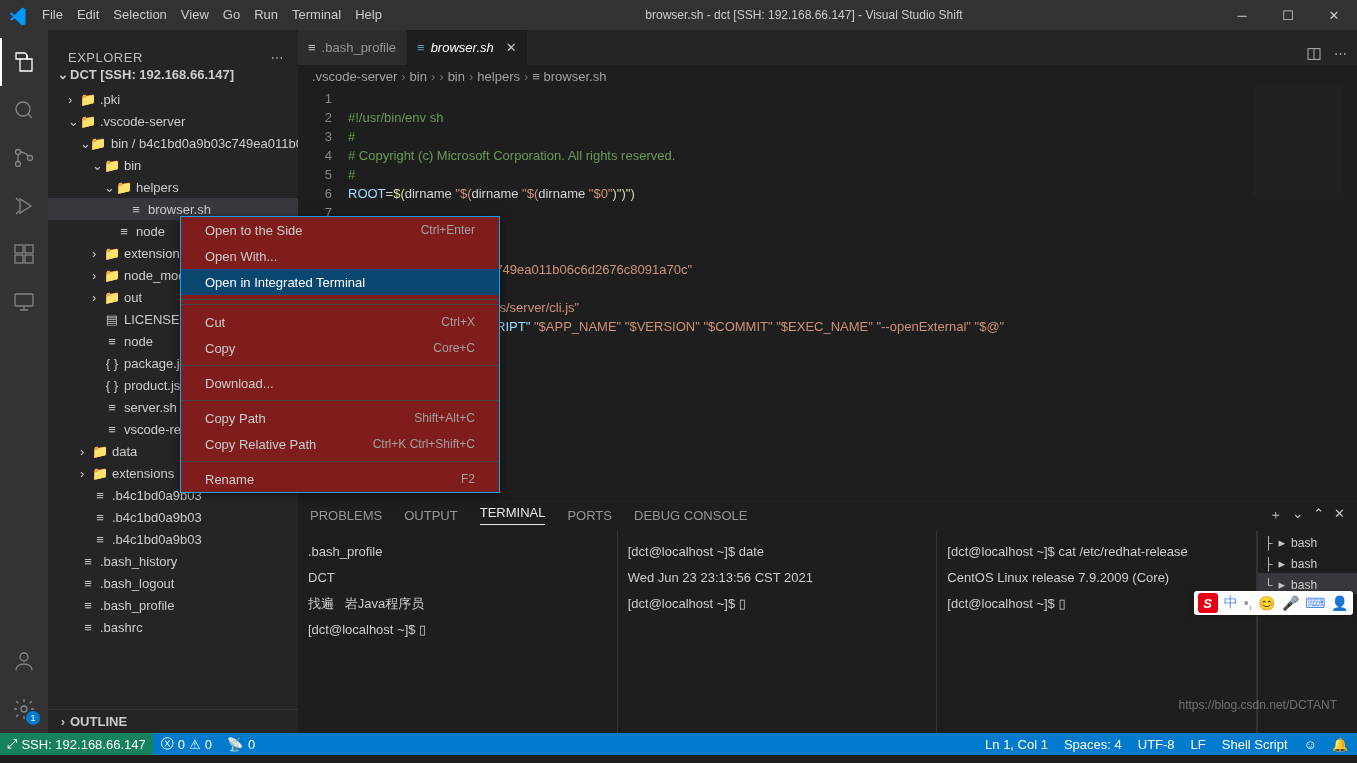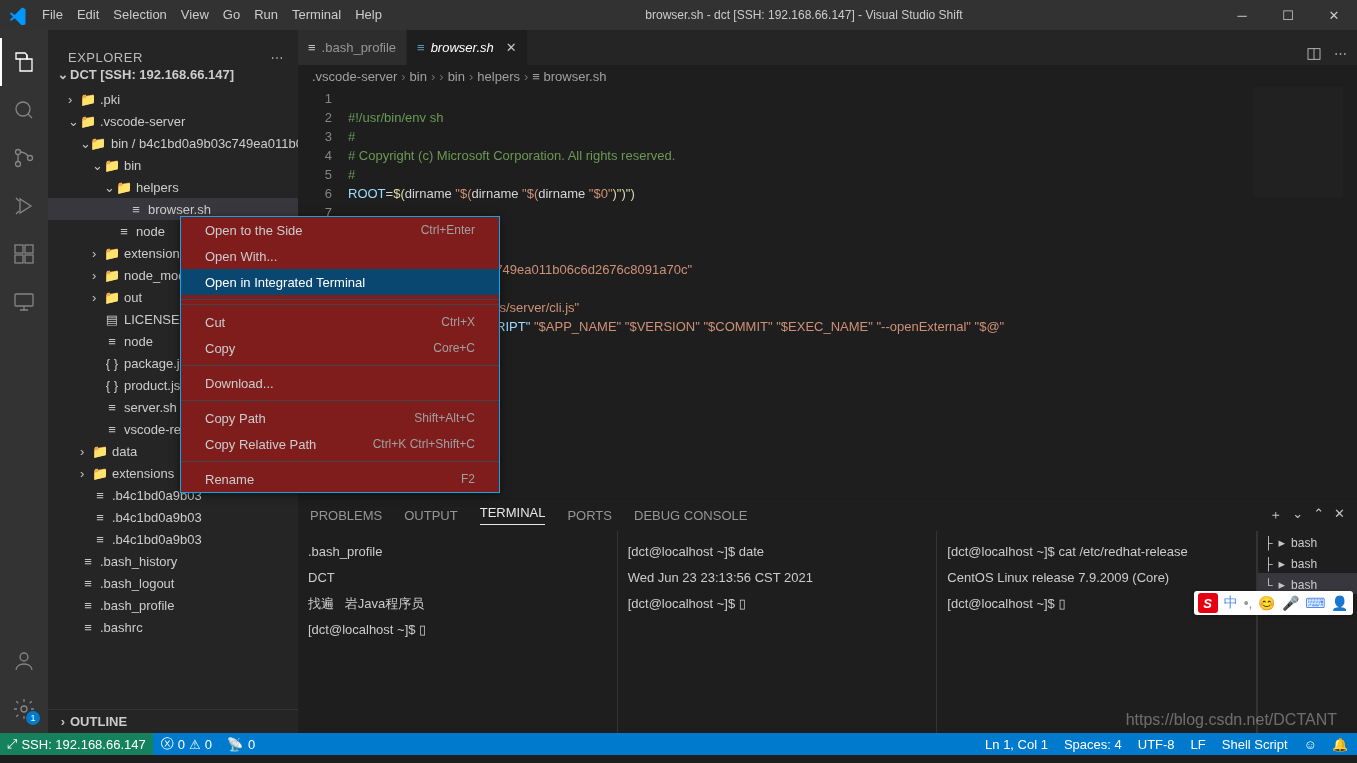--- a/index.html
+++ b/index.html
@@ -66,21 +66,21 @@
 .cm-item { height:26px; display:flex; align-items:center; padding:0 24px; justify-content:space-between; }
 .cm-item.hover { background:#094771; color:#fff; }
 .cm-sep { height:1px; background:#454545; margin:4px 0; }
 .cm-short { color:#a0a0a0; font-size:12px; }
 .arrow1 { position:absolute; left:165px; top:120px; z-index:101; pointer-events:none; }
 .arrow2 { position:absolute; left:390px; top:192px; z-index:101; pointer-events:none; }
 .ime-bar { position:absolute; right:4px; bottom:148px; background:#fff; height:24px; display:flex; align-items:center; border-radius:3px; padding:0 4px; gap:6px; box-shadow:0 1px 4px rgba(0,0,0,0.3); z-index:50; }
 .ime-bar .s-logo { background:#e60012; color:#fff; font-weight:bold; width:20px; height:20px; border-radius:3px; display:flex; align-items:center; justify-content:center; font-style:italic; }
 .ime-bar span { color:#4b8bf4; font-size:14px; }
 .ime-bar .gray { color:#999; }
-.watermark { position:absolute; right:20px; bottom:34px; color:rgba(255,255,255,0.35); font-size:16px; z-index:40; pointer-events:none; }
+.watermark { position:absolute; right:20px; bottom:51px; color:rgba(255,255,255,0.35); font-size:12px; z-index:40; pointer-events:none; }
 svg { width:20px; height:20px; fill:none; stroke:currentColor; stroke-width:1.3; }
 .activitybar svg { width:24px; height:24px; }
 </style>
 </head>
 <body>
 
 <div class="titlebar">
   <div class="logo">
     <svg viewBox="0 0 24 24">
         <path d="M17 3 L8 12 L4 9 L2 10 L6 14 L2 18 L4 19 L8 16 L17 25 L21 23 L21 5 Z" fill="#0098ff" stroke="none"></path>

